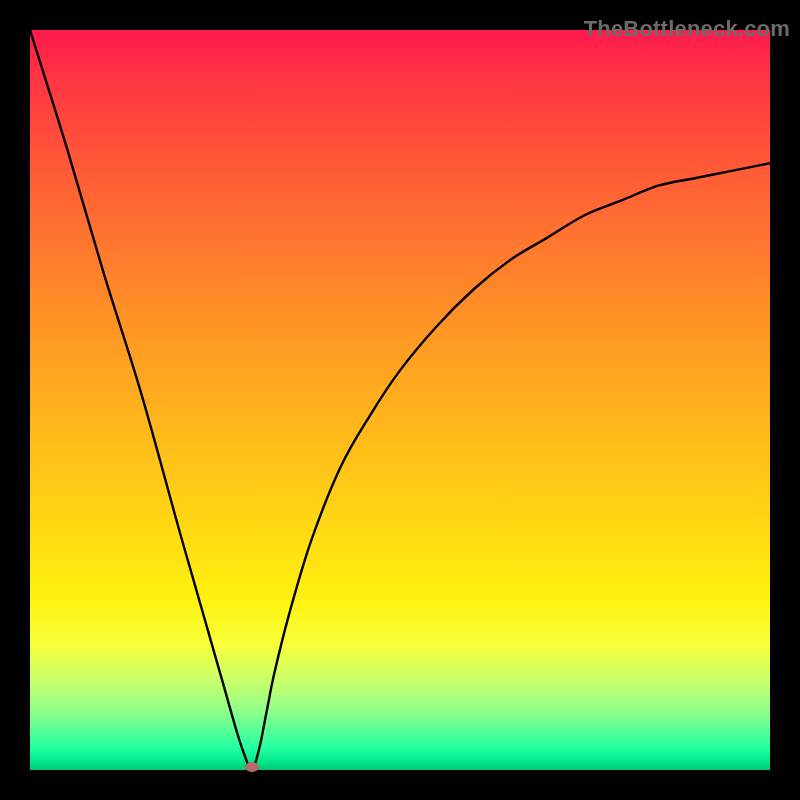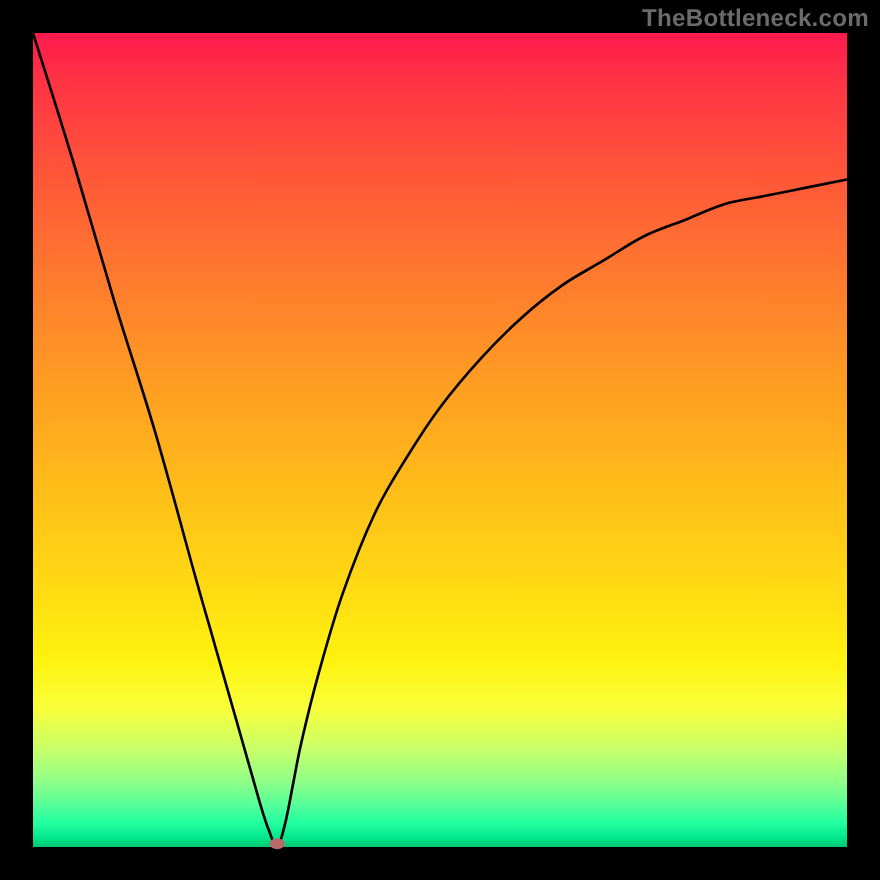--- a/index.html
+++ b/index.html
@@ -5,21 +5,21 @@
   * { margin: 0; padding: 0; box-sizing: border-box; }
   html, body { width: 800px; height: 800px; overflow: hidden; background: #000; }
   .frame {
     position: relative;
     width: 800px;
     height: 800px;
     background: #000;
   }
   .watermark {
     position: absolute;
-    top: 4px;
+    top: 16px;
     right: 10px;
     font-family: Arial, Helvetica, sans-serif;
     font-size: 22px;
     font-weight: 600;
     color: #6b6b6b;
     letter-spacing: 0.2px;
     z-index: 10;
   }
   .plot {
     position: absolute;

